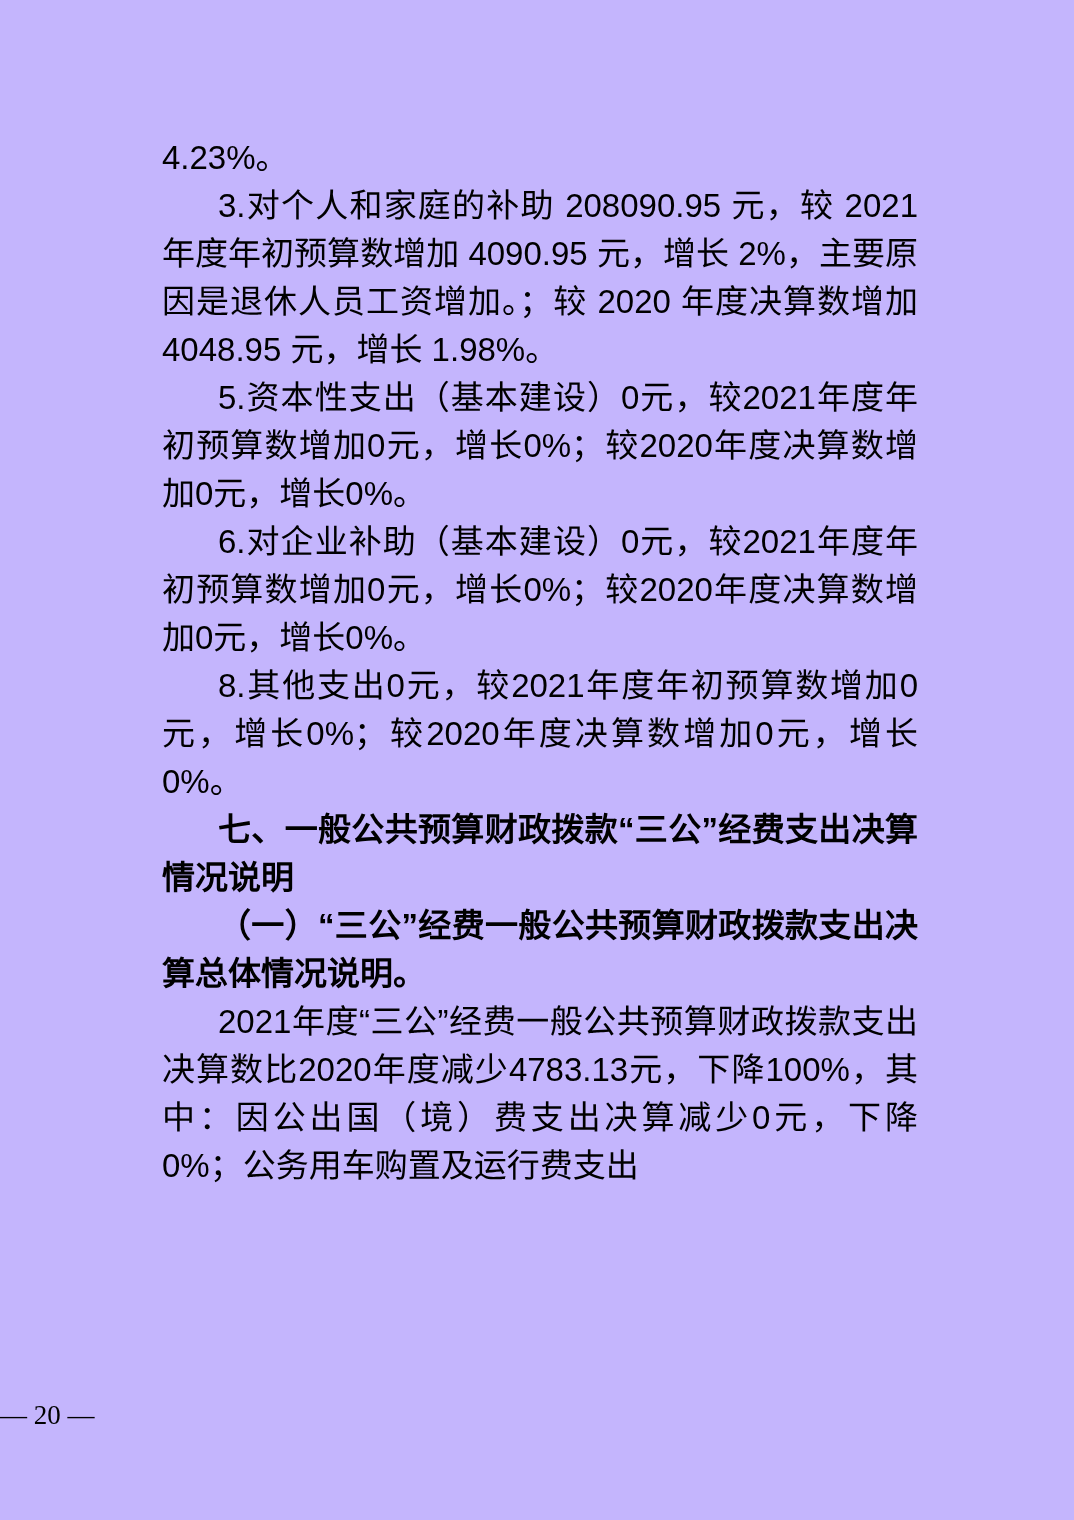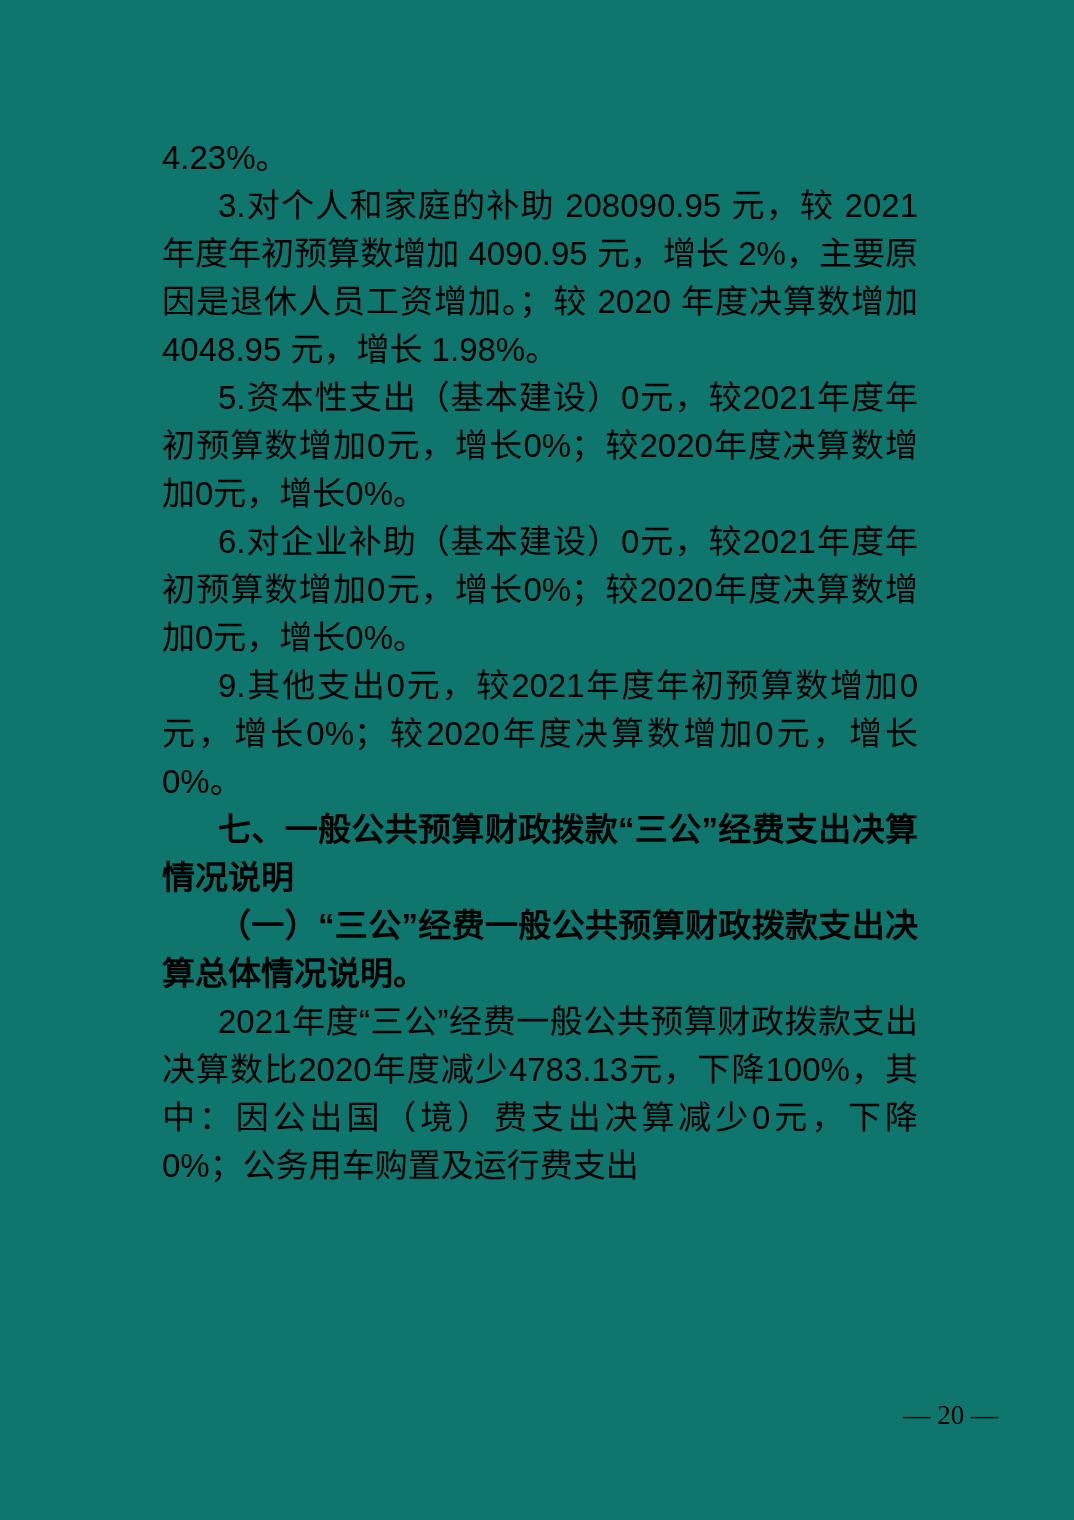--- a/index.html
+++ b/index.html
@@ -9,21 +9,21 @@
   body {
     width: 1074px;
     height: 1520px;
     background: #e8e8e8;
     font-family: "Liberation Sans", sans-serif;
   }
   .page {
     position: relative;
     width: 1074px;
     height: 1520px;
-    background: #0f766e;
+    background: #c4b5fd;
     color: #000000;
     overflow: hidden;
   }
   .content {
     position: absolute;
     left: 162px;
     top: 134px;
     width: 756px;
   }
   .para {
@@ -40,36 +40,36 @@
   }
   .para.heading {
     font-weight: 700;
     font-family: Liberation Sans, sans-serif;
   }
   .footer {
     position: absolute;
     left: 0;
     top: 1400px;
     width: 998px;
-    text-align: right;
+    text-align: left;
     font-family: "Liberation Serif", "DejaVu Serif", serif;
     font-size: 27px;
     color: #000000;
   }
 </style>
 </head>
 <body>
 
 <div class="page">
   <div class="content">
       <div class="para no-indent">4.23%。</div>
       <div class="para">3.对个人和家庭的补助 208090.95 元，较 2021 年度年初预算数增加 4090.95 元，增长 2%，主要原因是退休人员工资增加。；较 2020 年度决算数增加 4048.95 元，增长 1.98%。</div>
       <div class="para">5.资本性支出（基本建设）0元，较2021年度年初预算数增加0元，增长0%；较2020年度决算数增加0元，增长0%。</div>
       <div class="para">6.对企业补助（基本建设）0元，较2021年度年初预算数增加0元，增长0%；较2020年度决算数增加0元，增长0%。</div>
-      <div class="para">9.其他支出0元，较2021年度年初预算数增加0元，增长0%；较2020年度决算数增加0元，增长0%。</div>
+      <div class="para">8.其他支出0元，较2021年度年初预算数增加0元，增长0%；较2020年度决算数增加0元，增长0%。</div>
       <div class="para heading">七、一般公共预算财政拨款“三公”经费支出决算情况说明</div>
       <div class="para heading">（一）“三公”经费一般公共预算财政拨款支出决算总体情况说明。</div>
       <div class="para">2021年度“三公”经费一般公共预算财政拨款支出决算数比2020年度减少4783.13元，下降100%，其中：因公出国（境）费支出决算减少0元，下降0%；公务用车购置及运行费支出</div>
     </div>
   <div class="footer">
     <span>— 20 —</span>
   </div>
 </div>
 
 </body></html>

